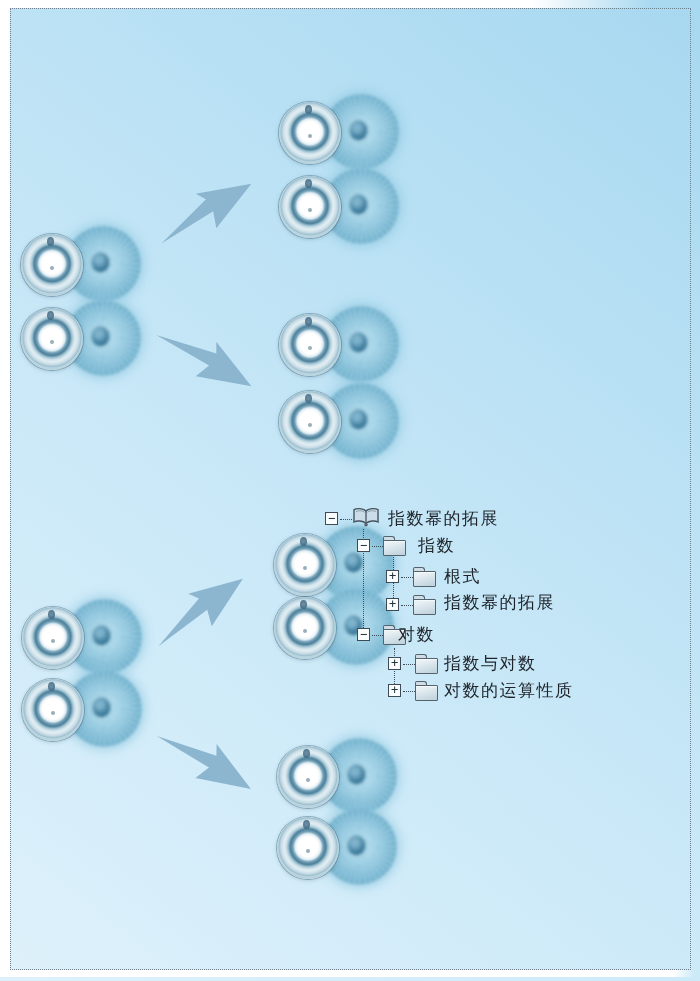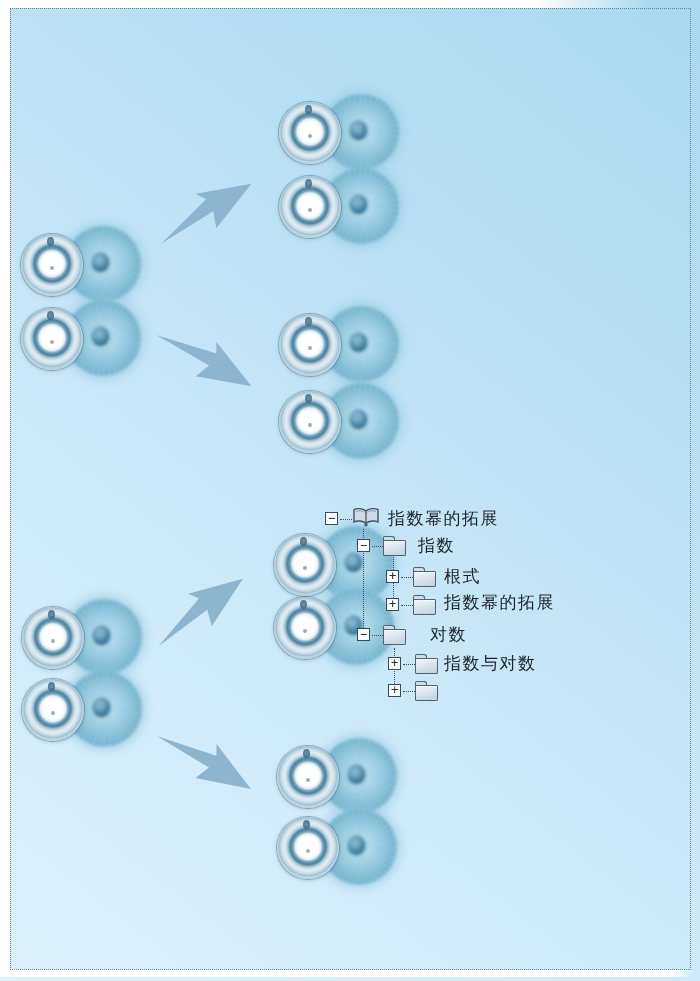--- a/index.html
+++ b/index.html
@@ -231,32 +231,33 @@
     </span>
   <span class="tree-label" style="left:444px;top:592px">指数幂的拓展</span>
 
   <span class="expand-box" style="left:357px;top:628px">
       <i>−</i>
     </span>
   <span class="folder" style="left:383px;top:624px">
       <i class="tab"></i>
       <i class="fbody"></i>
     </span>
-  <span class="tree-label" style="left:430px;top:624px">对数</span>
+  <span class="tree-label" style="left:398px;top:624px">对数</span>
 
   <span class="expand-box" style="left:388px;top:657px">
       <i>+</i>
     </span>
   <span class="folder" style="left:415px;top:653px">
       <i class="tab"></i>
       <i class="fbody"></i>
     </span>
   <span class="tree-label" style="left:444px;top:653px">指数与对数</span>
 
   <span class="expand-box" style="left:388px;top:684px">
       <i>+</i>
     </span>
   <span class="folder" style="left:415px;top:680px">
       <i class="tab"></i>
       <i class="fbody"></i>
     </span>
+  <span class="tree-label" style="left:444px;top:680px">对数的运算性质</span>
 
 </div>
 
 </body></html>

